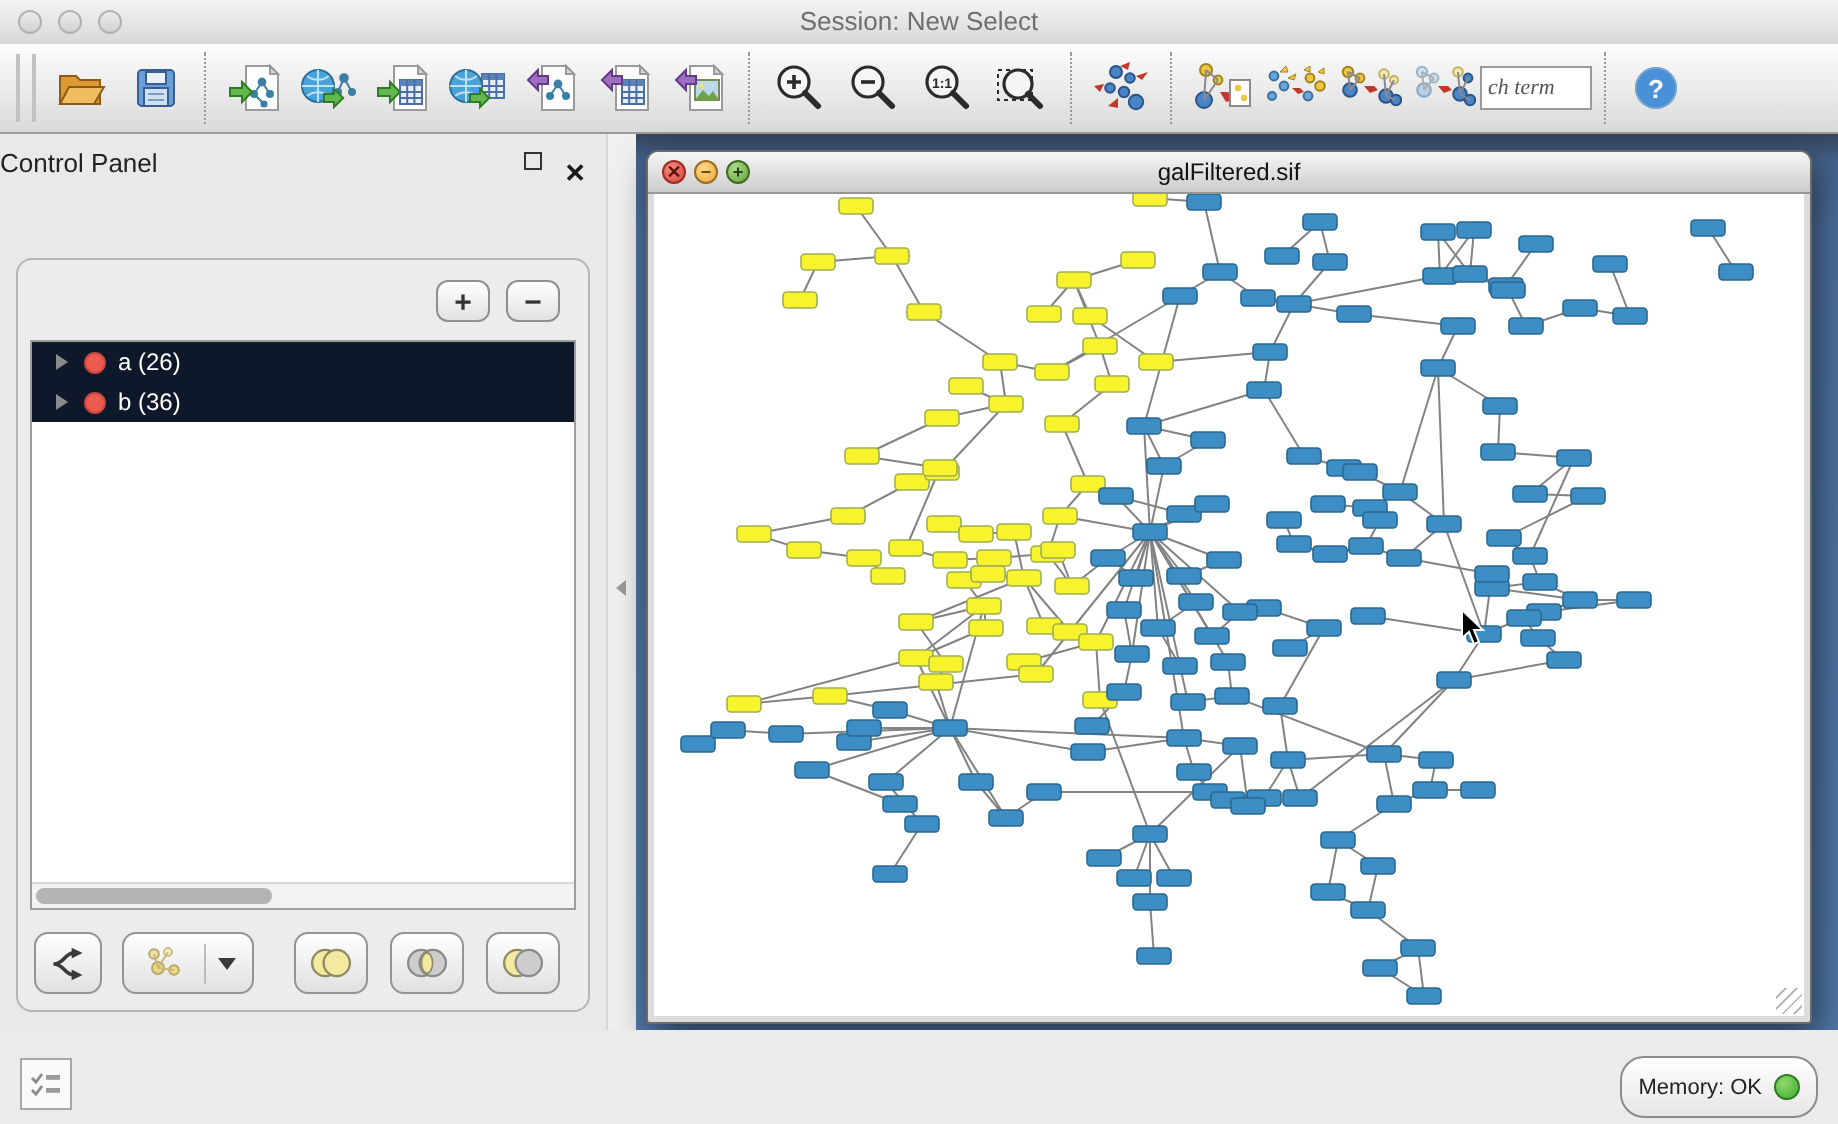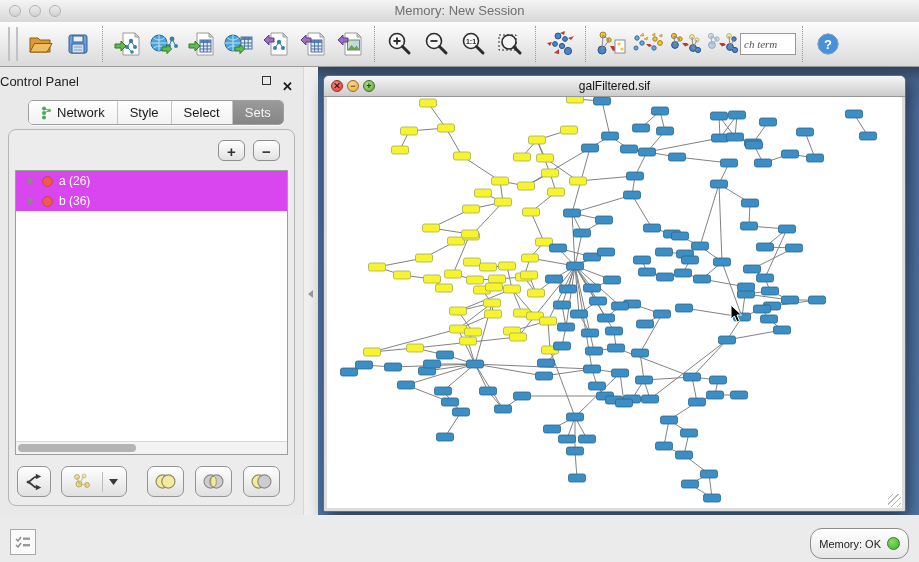--- a/index.html
+++ b/index.html
@@ -41,21 +41,21 @@
   .cp-tab.active{background:linear-gradient(#9a9a9a,#858585);color:#f4f4f4;}
   .cp-box{position:absolute;left:8px;right:8px;top:62px;bottom:9px;
     border:1px solid #b5b5b5;border-radius:8px;background:#ececec;}
   .pm-row{position:absolute;top:10px;right:14px;display:flex;gap:8px;}
   .pm-btn{width:27px;height:21px;border:1px solid #8f8f8f;border-radius:6px;
     background:linear-gradient(#ffffff,#e2e2e2);font-size:15px;font-weight:bold;color:#333;
     text-align:center;line-height:19px;}
   .set-list{position:absolute;left:6px;right:6px;top:40px;bottom:50px;background:#fff;
     border:1px solid #9d9d9d;overflow:hidden;}
   .set-row{height:20px;display:flex;align-items:center;font-size:12px;color:#111;}
-  .set-row.selected{background:#d946ef;color:#fff;}
+  .set-row.selected{background:#0f172a;color:#fff;}
   .tri{width:0;height:0;border-left:6px solid #8a8a8a;border-top:4px solid transparent;
     border-bottom:4px solid transparent;margin:0 8px 0 12px;}
   .dot{width:11px;height:11px;border-radius:50%;background:#ec5a50;border:1px solid #c8463d;
     margin-right:6px;box-sizing:border-box;}
   .hscroll{position:absolute;left:0;right:0;bottom:0;height:12px;background:#f3f3f3;border-top:1px solid #d8d8d8;}
   .hthumb{position:absolute;left:2px;top:2px;width:118px;height:8px;border-radius:4px;background:#b4b4b4;}
   .ops-row{position:absolute;left:8px;bottom:8px;display:flex;align-items:center;}
   .mac-btn{height:31px;border:1px solid #949494;border-radius:7px;
     background:linear-gradient(#ffffff,#e0e0e0);display:flex;align-items:center;justify-content:center;box-sizing:border-box;}
   .mac-btn svg{display:block;}
@@ -98,21 +98,21 @@
 </style>
 </head>
 <body>
 
 <div class="titlebar">
   <div class="lights">
     <span class="light"></span>
     <span class="light"></span>
     <span class="light"></span>
   </div>
-  <div class="win-title">Memory: New Session</div>
+  <div class="win-title">Session: New Select</div>
 </div>
 
 <div class="toolbar">
   <span class="grip"></span>
   <span class="tb-btn">
     <svg width="27" height="24" viewBox="0 0 27 24">
       <path d="M3 6 h8 l2 2 h10 v12 H3z" fill="#dd9a33" stroke="#8a5c15"></path>
       <path d="M3 20 l4.5-8.5 h17.5 L20 20z" fill="#f0bd63" stroke="#8a5c15"></path>
     </svg>
   </span>
@@ -309,41 +309,20 @@
     </svg>
   </span>
 </div>
 
 <div class="control-panel">
   <div class="cp-header">
     <span>Control Panel</span>
     <span class="cp-float"></span>
     <span class="cp-close">✕</span>
   </div>
-  <div class="cp-tabs" id="cp-tabs">
-      <div class="cp-tab">
-        <svg width="11" height="14" viewBox="0 0 11 14">
-          <circle cx="3" cy="2.5" r="2" fill="#57a457"></circle>
-          <circle cx="3" cy="7" r="2" fill="#57a457"></circle>
-          <circle cx="3" cy="11.5" r="2" fill="#57a457"></circle>
-          <circle cx="8.5" cy="4.5" r="1.7" fill="#7cba6e"></circle>
-          <path d="M3 2.5 L8.5 4.5 M3 7 L8.5 4.5" stroke="#57a457" fill="none"></path>
-        </svg>
-        <span>Network</span>
-      </div>
-      <div class="cp-tab">
-        <span>Style</span>
-      </div>
-      <div class="cp-tab">
-        <span>Select</span>
-      </div>
-      <div class="cp-tab active">
-        <span>Sets</span>
-      </div>
-    </div>
   <div class="cp-box">
     <div class="pm-row">
       <button class="pm-btn">+</button>
       <button class="pm-btn">−</button>
     </div>
     <div class="set-list" id="set-list">
       <div class="set-row selected">
           <span class="tri"></span>
           <span class="dot"></span>
           <span>a (26)</span>

